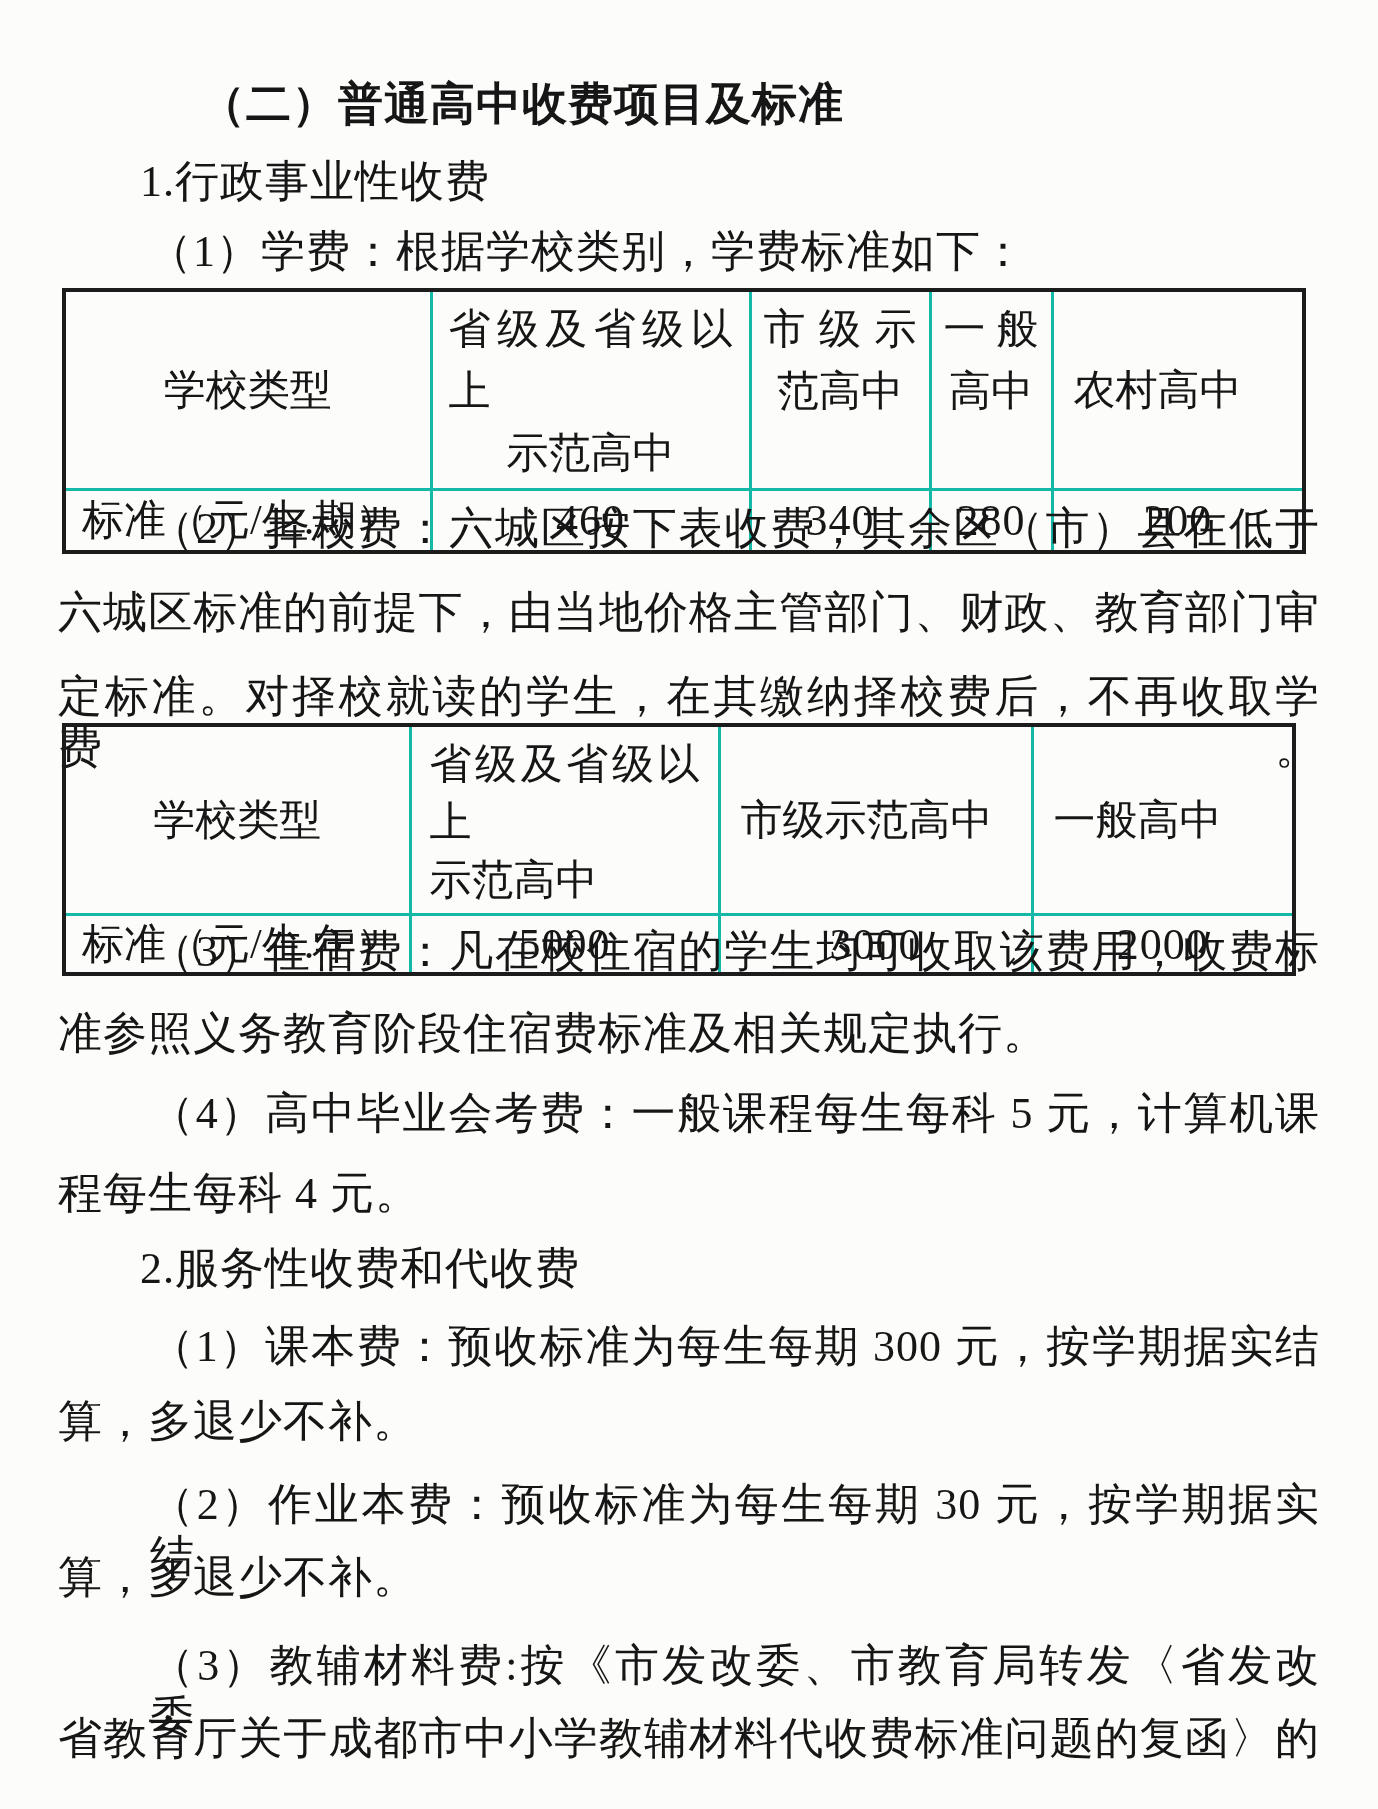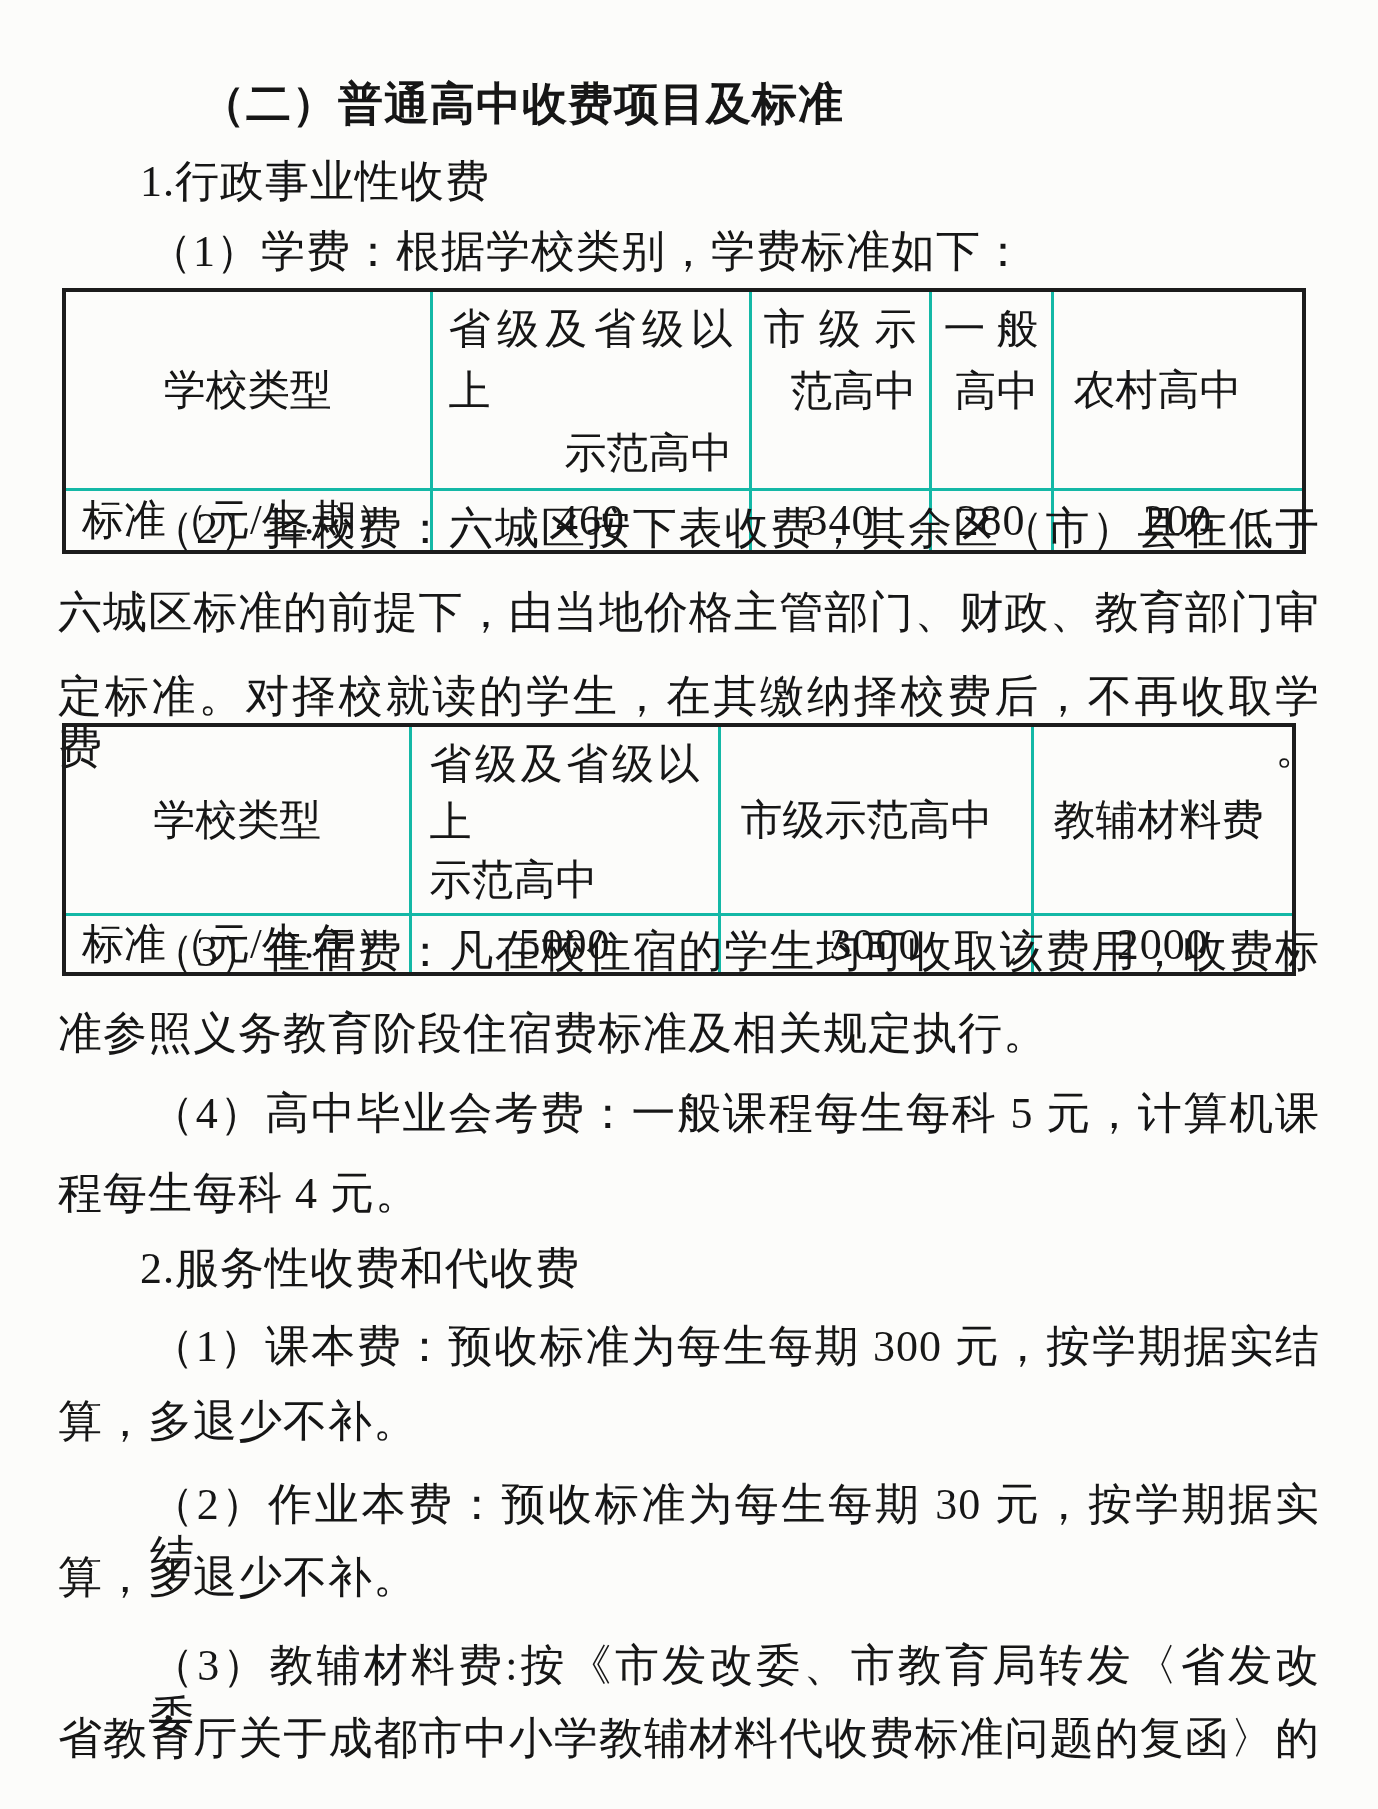--- a/index.html
+++ b/index.html
@@ -41,21 +41,21 @@
   table { border:4px solid #1c1c1c; }
   .hrow1 th { height:134px; }
   .drow1 td { height:62px; }
   .hrow2 th { height:116px; }
   .drow2 td { height:58px; }
   .ctop { vertical-align:top; padding:6px 16px 4px 16px; }
   .ctop2 { vertical-align:top; padding:8px 18px 4px 18px; }
   .cctr { text-align:center; vertical-align:middle; }
   .cleft { text-align:left; padding-left:16px; vertical-align:middle; }
   .cnum { text-align:center; vertical-align:middle; font-size:44px; letter-spacing:1px; }
-  .hl { display:block; line-height:62px; text-align:right; }
+  .hl { display:block; line-height:62px; text-align:center; }
   .hl2 { display:block; line-height:58px; text-align:left; }
   .spread { text-align:justify; text-align-last:justify; }
 </style>
 </head>
 <body>
 
 <div class="page">
 
   <div class="tline bold" style="top:78px;left:152px;width:auto;font-size:45px">（二）普通高中收费项目及标准</div>
 
@@ -122,21 +122,21 @@
           <span>学校类型</span>
         </th>
         <th class="ctop2">
           <span class="hl2 spread">省级及省级以上</span>
           <span class="hl2">示范高中</span>
         </th>
         <th class="cleft" style="padding-left:20px">
           <span>市级示范高中</span>
         </th>
         <th class="cleft" style="padding-left:20px">
-          <span>教辅材料费</span>
+          <span>一般高中</span>
         </th>
       </tr>
       <tr class="drow2">
         <td class="cleft">标准（元/生.年）</td>
         <td class="cnum">5000</td>
         <td class="cnum">3000</td>
         <td class="cnum">2000</td>
       </tr>
     </tbody>
       </table>

